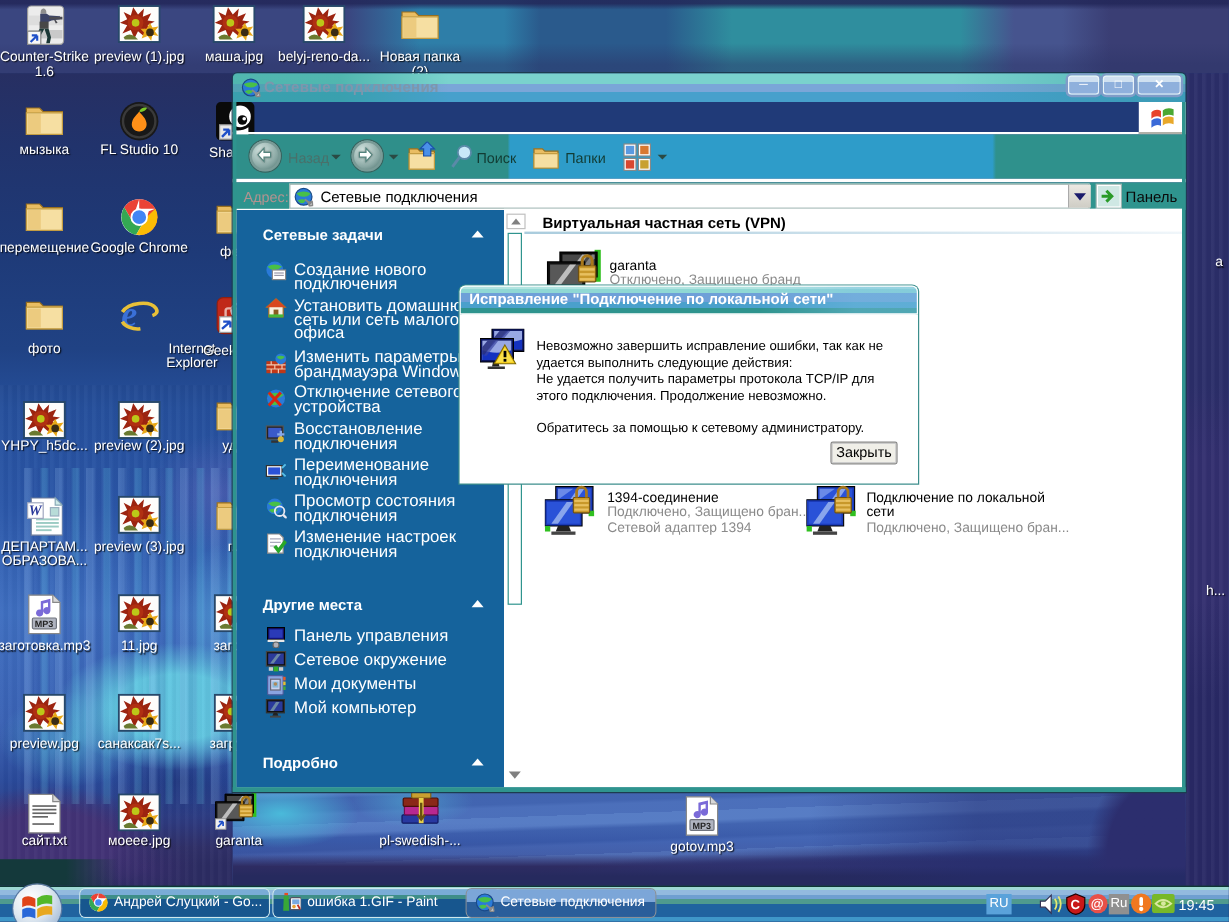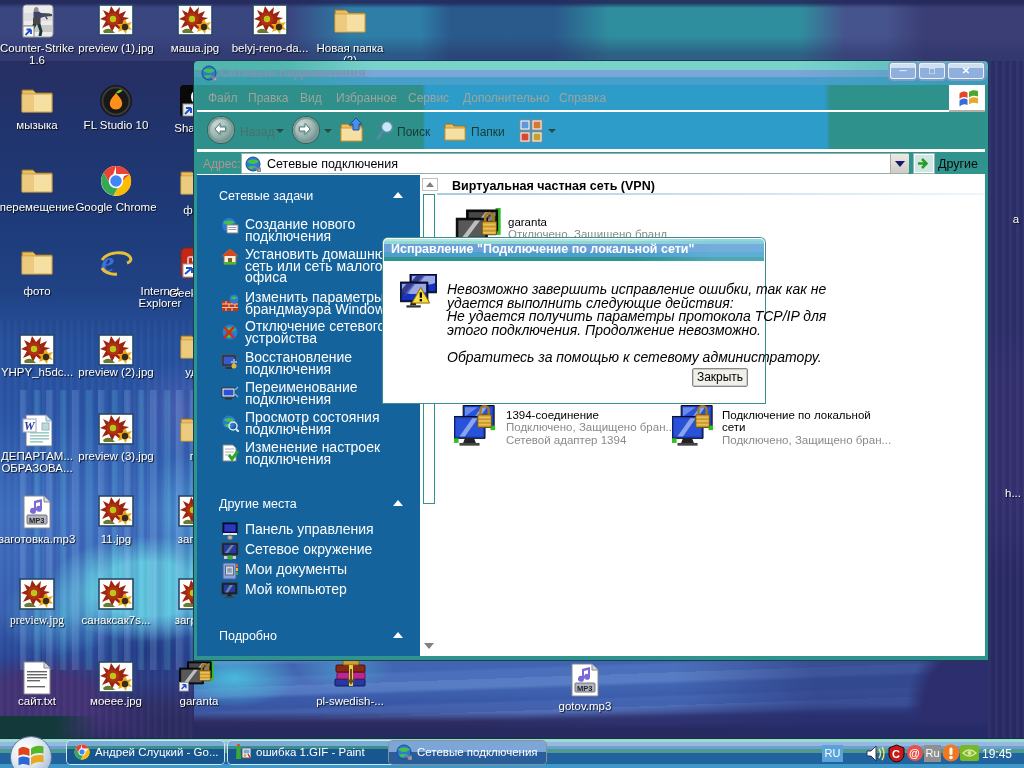--- a/index.html
+++ b/index.html
@@ -54,21 +54,21 @@
 #addr{position:absolute;left:0;top:91px;width:794px;height:23px;background:#2f948e;}
 #addr .al{position:absolute;left:9px;top:5px;font-size:12px;color:#b29390;}
 #combo{position:absolute;left:47px;top:1px;width:667px;height:21px;background:#fff;border:1px solid #9ab0ac;box-sizing:border-box;}
 #combo .ct{position:absolute;left:25px;top:3px;font-size:12.5px;color:#000;}
 #cbtn{position:absolute;left:696px;top:2px;width:18px;height:19px;background:linear-gradient(180deg,#ece9e3,#cfcdc5);border-left:1px solid #aaa;}
 #cbtn:after{content:"";position:absolute;left:4px;top:7px;border-left:5px solid transparent;border-right:5px solid transparent;border-top:6px solid #1a1a6a;}
 #gobtn{position:absolute;left:721px;top:3px;width:18px;height:17px;background:#cfe8e4;box-shadow:0 0 0 1px #fff,0 0 0 2px #9ab4b0;}
 #addr .gt{position:absolute;left:744px;top:5px;font-size:12.5px;color:#0a0a0a;}
 #body{position:absolute;left:3px;top:113px;width:788px;height:482px;background:#fff;}
 #panel{position:absolute;left:3px;top:114px;width:223px;height:481px;background:#15639c;}
-#panel .hd{position:absolute;left:22px;font-size:12.5px;font-weight:normal;color:#fff;}
+#panel .hd{position:absolute;left:22px;font-size:12.5px;font-weight:bold;color:#fff;}
 #panel .it{position:absolute;left:48px;font-size:14px;line-height:11.5px;color:#fff;}
 #panel svg{position:absolute;}
 .uparr{position:absolute;left:196px;width:0;height:0;border-left:5px solid transparent;border-right:5px solid transparent;border-bottom:6px solid #fff;}
 #wbl{position:absolute;left:0;top:24px;width:3px;height:575px;background:#2f948e;}
 #wbr{position:absolute;left:791px;top:24px;width:3px;height:575px;background:#2f948e;}
 #wbb{position:absolute;left:0;top:595px;width:794px;height:4px;background:#2f948e;}
 
 #content{position:absolute;left:226px;top:113px;width:565px;height:482px;background:#fff;}
 #grp{position:absolute;left:2px;top:4px;width:14px;height:11px;background:#fff;border:1px solid #c0c0c0;}
 #grp:after{content:"";position:absolute;left:3px;top:3px;border-left:4px solid transparent;border-right:4px solid transparent;border-bottom:5px solid #808080;}
@@ -76,21 +76,21 @@
 #vpnl{position:absolute;left:17px;top:19px;width:548px;height:2px;background:linear-gradient(90deg,#aaccdd,#f0f6fa);}
 #gline{position:absolute;left:3px;top:20px;width:12px;height:310px;background:#fff;border:1px solid #2f948e;box-sizing:border-box;}
 #dna{position:absolute;left:4px;top:469px;width:0;height:0;border-left:5px solid transparent;border-right:5px solid transparent;border-top:6px solid #808080;}
 .conn{position:absolute;font-size:11.5px;line-height:12.3px;color:#000;white-space:pre;}
 .conn .sub{color:#8a8a8a;}
 
 #dlg{position:absolute;left:383px;top:238px;width:382px;height:165px;background:#fff;border-radius:5px 5px 0 0;box-shadow:0 0 0 1px #3c8e8c;}
 #dtitle{position:absolute;left:0;top:0;width:382px;height:24px;border-radius:5px 5px 0 0;background:linear-gradient(90deg,rgba(140,200,230,0) 0 250px,rgba(120,190,225,.45) 330px 382px),linear-gradient(180deg,#b2e4e0 0 3px,#8fd8d4 3px 6px,#6ea0d8 6px 14px,#4aa0cc 14px 19px,#2f948e 19px 24px);box-shadow:0 0 0 1px #fff inset;}
 #dtitle span{position:absolute;left:8px;top:4px;color:#fff;font-weight:bold;font-size:12.5px;}
 #dbody{position:absolute;left:2px;top:24px;width:378px;height:139px;background:#fff;}
-#dtext{position:absolute;left:62px;top:21px;font-size:14px;color:#000;line-height:13.5px;white-space:pre;font-style:italic;}
+#dtext{position:absolute;left:62px;top:21px;font-size:11px;color:#000;line-height:13.5px;white-space:pre;}
 #dbtn{position:absolute;left:307px;top:106px;width:54px;height:17px;background:#f0efe8;border:1px solid #888;border-radius:2px;box-shadow:0 0 0 1px #ccc inset;font-size:12px;text-align:center;line-height:16px;color:#000;}
 
 #task{position:absolute;left:0;top:738px;width:1024px;height:30px;
 background:linear-gradient(180deg,#0e3734 0 1px,#9ed8d4 1px 4px,#93bade 4px 8px,#6f9fd0 8px 11px,#4f9a8e 11px 15px,#20639f 15px 26px,#3f97c8 26px 30px);}
 .tkb{position:absolute;top:3px;height:23px;border-radius:4px;background:linear-gradient(180deg,#79acd6 0 5px,#3e8e88 5px 8px,#17568e 8px 23px);box-shadow:0 0 0 1px #cfe8ec;color:#fff;font-size:11.5px;}
 .tkb svg{position:absolute;left:7px;top:3px;}
 .tkb span{position:absolute;left:28px;top:5px;white-space:nowrap;}
 #ru1{position:absolute;left:822px;top:745px;width:21px;height:17px;background:#5aa2da;color:#fff;font-size:11px;text-align:center;line-height:17px;}
 #ru2{position:absolute;left:924px;top:745px;width:17px;height:17px;background:#909090;color:#fff;font-size:11px;text-align:center;line-height:17px;}
 #clock{position:absolute;left:982px;top:747px;color:#fff;font-size:12px;}
@@ -309,21 +309,21 @@
   </svg>
 <div class="lab" style="left:37px;top:450px;">ДЕПАРТАМ...
 ОБРАЗОВА...</div>
 <svg class="di" style="left:37px;top:495px" width="30" height="34" viewBox="0 0 30 34">
     <use href="#mp3"></use>
   </svg>
 <div class="lab" style="left:37px;top:533px;">заготовка.mp3</div>
 <svg class="di" style="left:37px;top:578px" width="36" height="32" viewBox="0 0 36 32">
     <use href="#flower"></use>
   </svg>
-<div class="lab" style="left:37px;top:614px;font-family:Liberation Serif, serif;">preview.jpg</div>
+<div class="lab" style="left:37px;top:614px;">preview.jpg</div>
 <svg class="di" style="left:37px;top:661px" width="30" height="34" viewBox="0 0 30 34">
     <use href="#txt"></use>
   </svg>
 <div class="lab" style="left:37px;top:695px;">сайт.txt</div>
 <svg class="di" style="left:116px;top:4px" width="36" height="32" viewBox="0 0 36 32">
     <use href="#flower"></use>
   </svg>
 <div class="lab" style="left:116px;top:42px;">preview (1).jpg</div>
 <svg class="di" style="left:116px;top:84px" width="34" height="34" viewBox="0 0 34 34">
     <use href="#flst"></use>
@@ -418,29 +418,20 @@
 
 <div id="win">
   <div id="tbar">
     <svg style="position:absolute;left:7px;top:4px" width="16" height="16" viewBox="0 0 16 16">
         <use href="#globe16"></use>
       </svg>
     <span class="wtitle">Сетевые подключения</span>
     <div class="wbtn" style="left:696px;">─</div>
     <div class="wbtn" style="left:725px;">□</div>
     <div class="wbtn" style="left:754px;width:36px;">✕</div>
-  </div>
-  <div id="menu">
-    <span style="left:14px;">Файл</span>
-      <span style="left:54px;">Правка</span>
-      <span style="left:106px;">Вид</span>
-      <span style="left:142px;">Избранное</span>
-      <span style="left:214px;">Сервис</span>
-      <span style="left:269px;">Дополнительно</span>
-      <span style="left:365px;">Справка</span>
   </div>
   <div id="mline"></div>
   <div id="logo">
       <svg style="position:absolute;left:8px;top:2px" width="24" height="22" viewBox="0 0 24 22">
         <path d="M2.5 6.5 C5.5 4 8 4 10.5 5.5 L10.5 11 C8 9.5 5.5 9.5 2.5 12 Z" fill="#e8442a"></path>
         <path d="M12 5 C14.5 3 17.5 2.5 21 4 L21 9.5 C17.5 8 14.5 8.5 12 10.5 Z" fill="#4aa832"></path>
         <path d="M2.5 13.5 C5.5 11 8 11 10.5 12.5 L10.5 18 C8 16.5 5.5 17 2.5 19.5 Z" fill="#3a6ad8"></path>
         <path d="M12 12 C14.5 10 17.5 9.5 21 11 L21 16.5 C17.5 15 14.5 15.5 12 17.5 Z" fill="#e8a82a"></path>
       </svg>
     </div>
@@ -493,21 +484,21 @@
           <use href="#globe16"></use>
         </svg>
       <span class="ct">Сетевые подключения</span>
     </div>
     <div id="cbtn"></div>
     <div id="gobtn">
         <svg width="14" height="13" viewBox="0 0 14 13" style="position:absolute;left:2px;top:2px">
           <path d="M1 6.5 L8 6.5 M5 2 L9.5 6.5 L5 11" stroke="#2a9a28" stroke-width="2.5" fill="none"></path>
         </svg>
       </div>
-    <span class="gt">Другие</span>
+    <span class="gt">Панель</span>
   </div>
   <div id="body"></div>
   <div id="panel">
     <div class="hd" style="top:14px;">Сетевые задачи</div>
       <div class="uparr" style="top:17px;"></div>
     <svg style="left:24px;top:42px" width="18" height="18" viewBox="0 0 18 18">
         <circle cx="8" cy="8" r="7" fill="#2a7ad8"></circle>
         <path d="M2 5 Q8 2 14 5 Q11 8 8 8 Q4 8 2 5" fill="#48c048"></path>
         <rect x="6" y="8" width="11" height="8" fill="#fff" stroke="#888"></rect>
         <rect x="7.5" y="10" width="8" height="1" fill="#99a"></rect>

